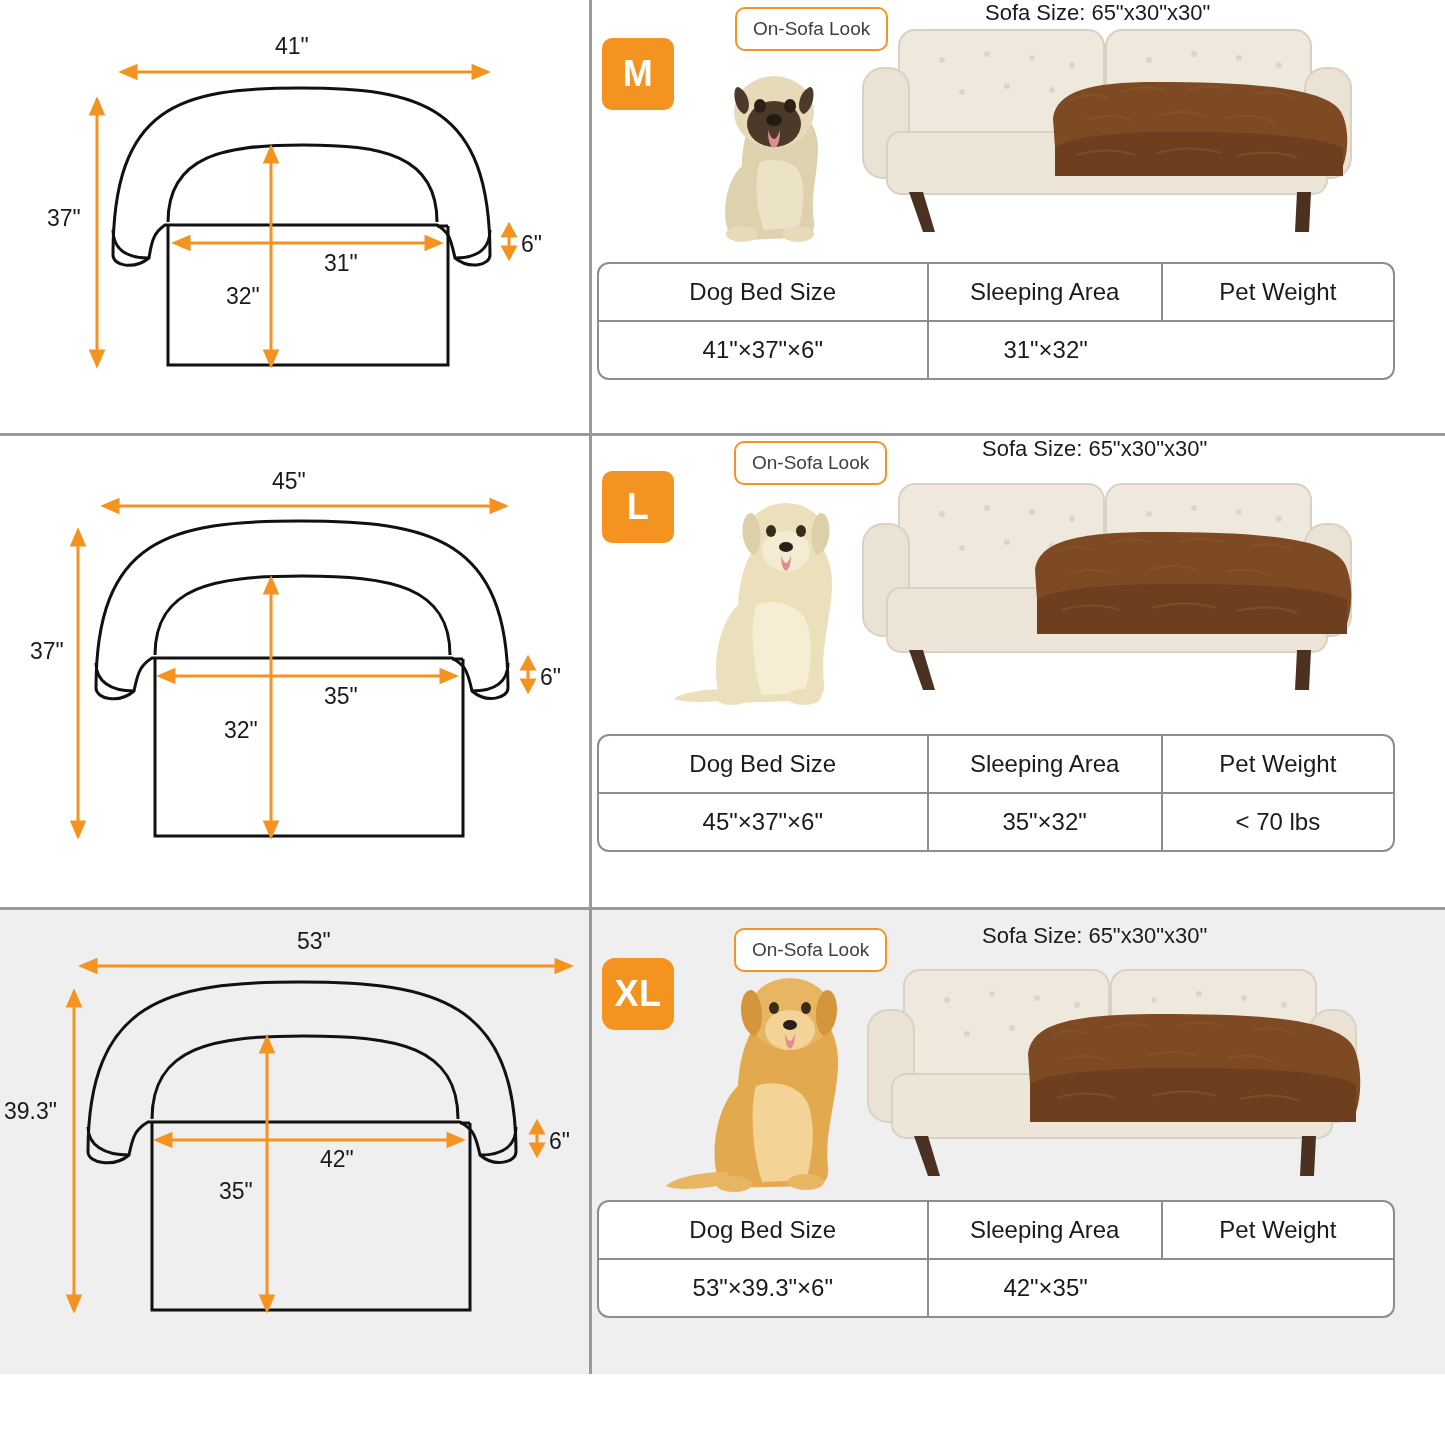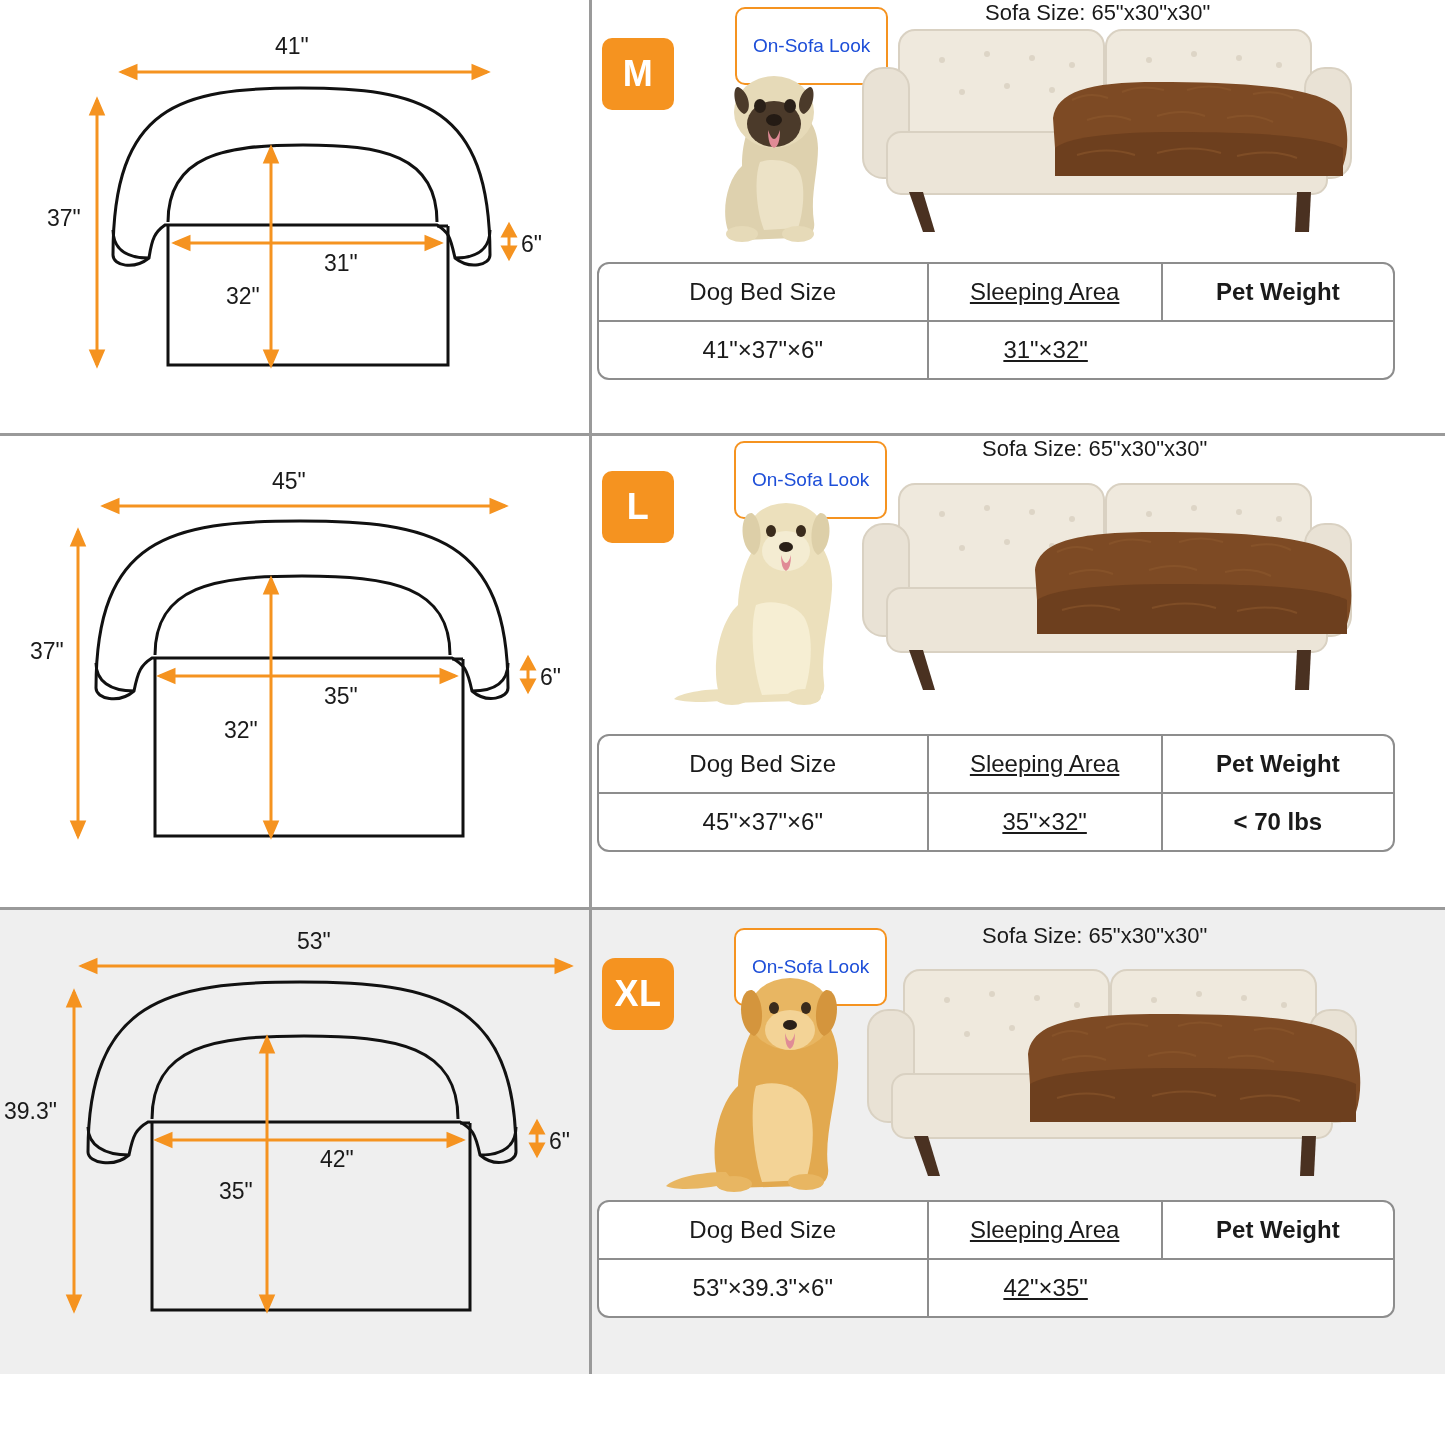--- a/index.html
+++ b/index.html
@@ -64,23 +64,23 @@
     align-items: center;
     justify-content: center;
     letter-spacing: 0.5px;
   }
 
   .on-sofa-pill {
     position: absolute;
     border: 2px solid #F59320;
     border-radius: 10px;
     background: #ffffff;
-    color: #1d4ed8;
+    color: #404040;
     font-size: 19px;
-    padding: 26px 16px;
+    padding: 9px 16px;
     white-space: nowrap;
   }
 
   .sofa-size-label {
     position: absolute;
     font-size: 22px;
     color: #1a1a1a;
     white-space: nowrap;
   }
 
@@ -105,22 +105,22 @@
     display: flex;
     align-items: center;
     justify-content: center;
     box-sizing: border-box;
     font-size: 24px;
     color: #1a1a1a;
     border-right: 2px solid #8d8d8d;
   }
   .spec-cell:last-child { border-right: none; }
   .c1 { width: 41.5%; }
-  .c2 { width: 29.5%; text-decoration: underline; }
-  .c3 { width: 29%; font-weight: bold; }
+  .c2 { width: 29.5%; }
+  .c3 { width: 29%; }
 
   .footer-bar {
     height: 57px;
     background: #6f6f6f;
     color: #ffffff;
     display: flex;
     align-items: center;
     justify-content: center;
     font-size: 22px;
     font-weight: bold;

